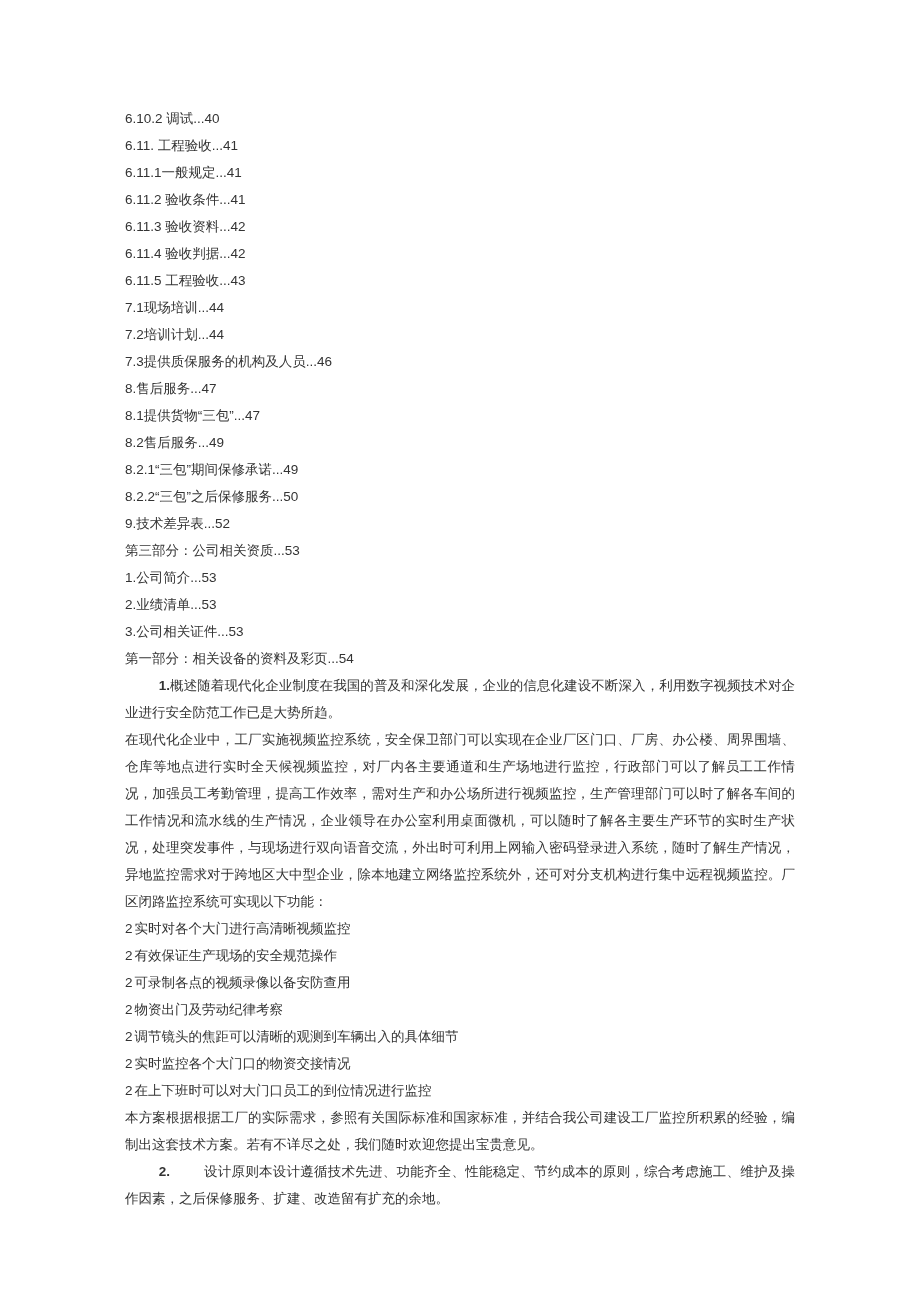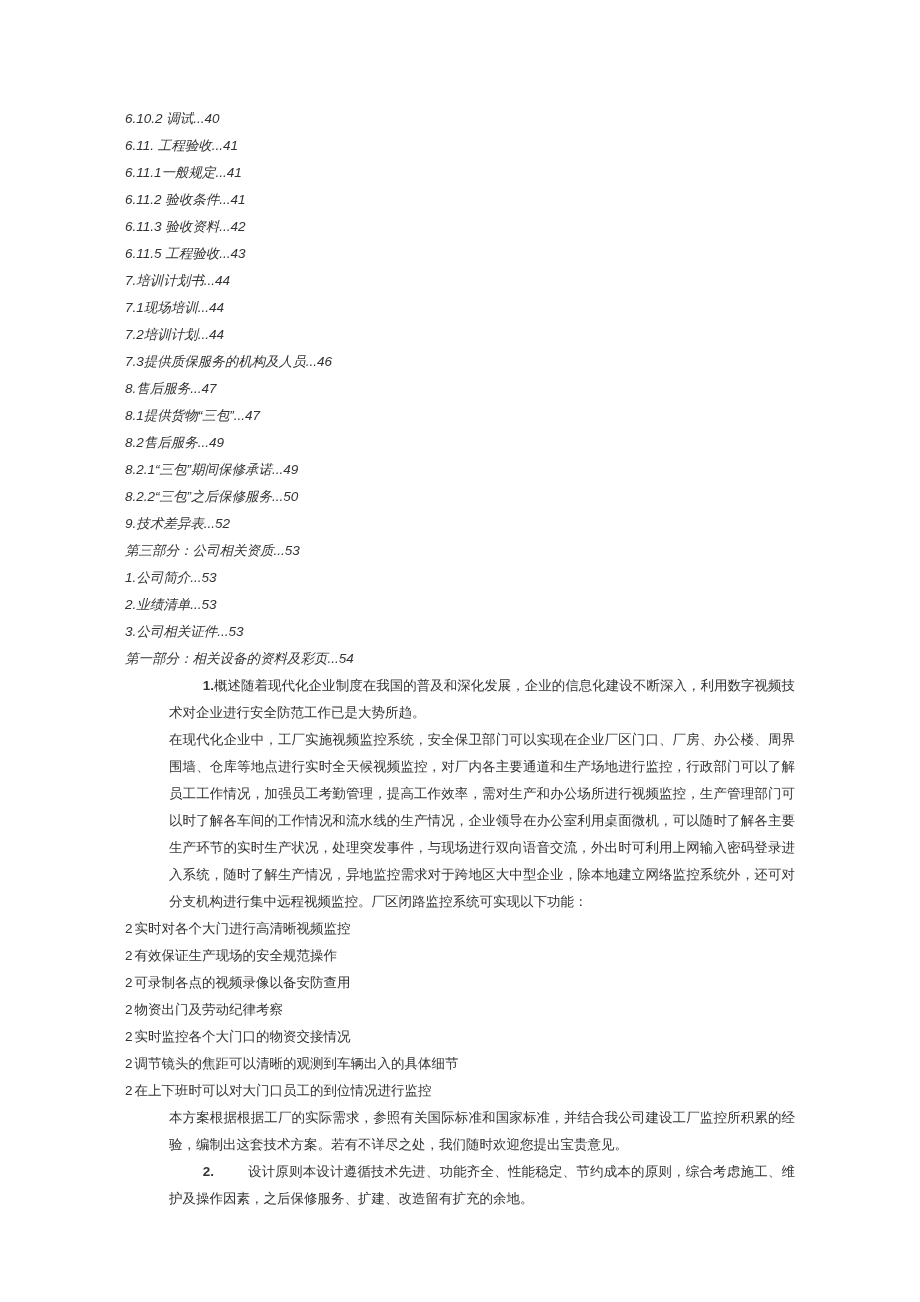--- a/index.html
+++ b/index.html
@@ -11,25 +11,23 @@
     }
     .page {
       padding: 105px 125px 60px 125px;
       box-sizing: border-box;
       color: #333333;
       font-size: 13.5px;
       line-height: 2.0;
     }
     .toc-line {
       display: block;
-      font-style: italic;
     }
     .body-para {
       text-align: justify;
-      margin-left: 44px;
     }
     .indent-first {
       display: inline-block;
       width: 2.5em;
     }
     .numhead {
       font-weight: bold;
     }
     .list-item::before {
       content: "2";
@@ -40,22 +38,22 @@
 <body>
 
 <div class="page">
 
   <div>
     <span class="toc-line">6.10.2   调试...40</span>
     <span class="toc-line">6.11.   工程验收...41</span>
     <span class="toc-line">6.11.1一般规定...41</span>
     <span class="toc-line">6.11.2   验收条件...41</span>
     <span class="toc-line">6.11.3   验收资料...42</span>
+    <span class="toc-line">6.11.4   验收判据...42</span>
     <span class="toc-line">6.11.5   工程验收...43</span>
-    <span class="toc-line">7.培训计划书...44</span>
     <span class="toc-line">7.1现场培训...44</span>
     <span class="toc-line">7.2培训计划...44</span>
     <span class="toc-line">7.3提供质保服务的机构及人员...46</span>
     <span class="toc-line">8.售后服务...47</span>
     <span class="toc-line">8.1提供货物“三包”...47</span>
     <span class="toc-line">8.2售后服务...49</span>
     <span class="toc-line">8.2.1“三包”期间保修承诺...49</span>
     <span class="toc-line">8.2.2“三包”之后保修服务...50</span>
     <span class="toc-line">9.技术差异表...52</span>
     <span class="toc-line">第三部分：公司相关资质...53</span>
@@ -71,22 +69,22 @@
 
   <div class="body-para">
     <span>在现代化企业中，工厂实施视频监控系统，安全保卫部门可以实现在企业厂区门口、厂房、办公楼、周界围墙、仓库等地点进行实时全天候视频监控，对厂内各主要通道和生产场地进行监控，行政部门可以了解员工工作情况，加强员工考勤管理，提高工作效率，需对生产和办公场所进行视频监控，生产管理部门可以时了解各车间的工作情况和流水线的生产情况，企业领导在办公室利用桌面微机，可以随时了解各主要生产环节的实时生产状况，处理突发事件，与现场进行双向语音交流，外出时可利用上网输入密码登录进入系统，随时了解生产情况，异地监控需求对于跨地区大中型企业，除本地建立网络监控系统外，还可对分支机构进行集中远程视频监控。厂区闭路监控系统可实现以下功能：</span>
   </div>
 
   <div>
     <div class="list-item"><span>实时对各个大门进行高清晰视频监控</span></div>
     <div class="list-item"><span>有效保证生产现场的安全规范操作</span></div>
     <div class="list-item"><span>可录制各点的视频录像以备安防查用</span></div>
     <div class="list-item"><span>物资出门及劳动纪律考察</span></div>
+    <div class="list-item"><span>调节镜头的焦距可以清晰的观测到车辆出入的具体细节</span></div>
     <div class="list-item"><span>实时监控各个大门口的物资交接情况</span></div>
-    <div class="list-item"><span>调节镜头的焦距可以清晰的观测到车辆出入的具体细节</span></div>
     <div class="list-item"><span>在上下班时可以对大门口员工的到位情况进行监控</span></div>
   </div>
 
   <div class="body-para">
     <span>本方案根据根据工厂的实际需求，参照有关国际标准和国家标准，并结合我公司建设工厂监控所积累的经验，编制出这套技术方案。若有不详尽之处，我们随时欢迎您提出宝贵意见。</span>
   </div>
 
   <div class="body-para">
     <span class="indent-first"></span><span class="numhead">2.</span><span class="indent-first"></span><span>设计原则本设计遵循技术先进、功能齐全、性能稳定、节约成本的原则，综合考虑施工、维护及操作因素，之后保修服务、扩建、改造留有扩充的余地。</span>
   </div>

